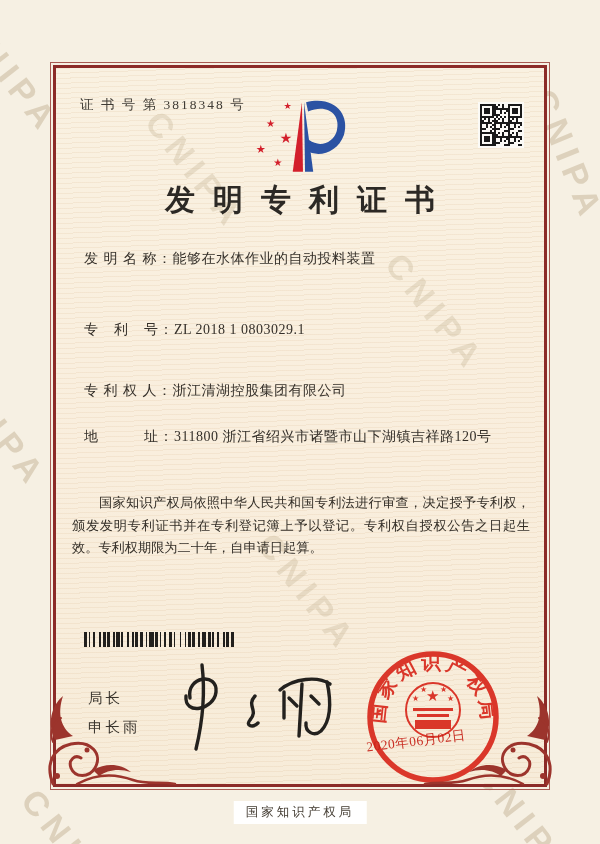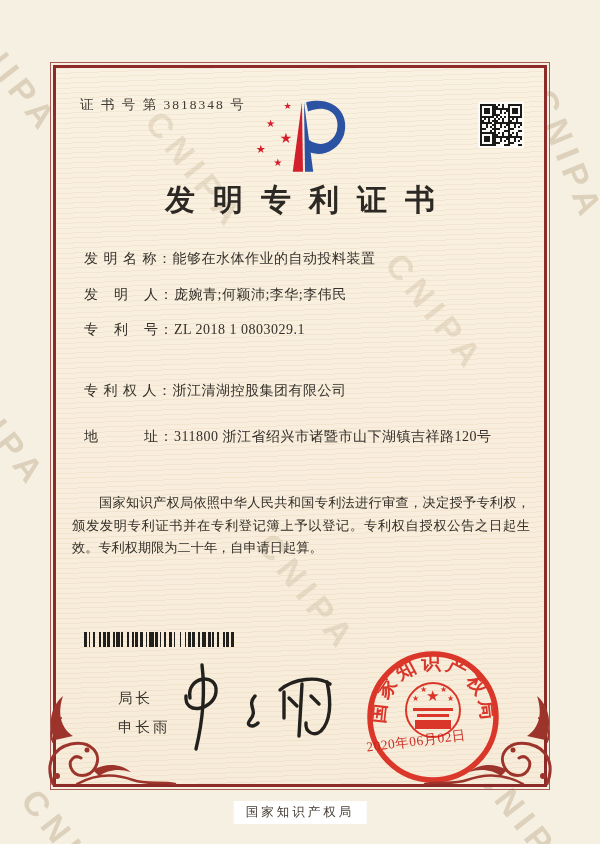--- a/index.html
+++ b/index.html
@@ -47,21 +47,21 @@
     position:absolute;left:12px;top:420px;width:466px;
     font-size:13.2px;line-height:1.72;color:#332e27;text-align:justify;
   }
   .paras p{margin:4px;text-indent:2.05em;}
   .barcode{
     position:absolute;left:28px;top:564px;width:170px;height:15px;
     display:flex;align-items:stretch;overflow:hidden;
   }
   .signer{
     position:absolute;left:32px;top:616px;
-    font-size:14.5px;color:#3a352e;letter-spacing:3px;line-height:29px;margin-left:30px;
+    font-size:14.5px;color:#3a352e;letter-spacing:3px;line-height:29px;
   }
   .sig{position:absolute;left:104px;top:592px;width:205px;height:95px;}
   .seal{position:absolute;left:306px;top:578px;width:142px;height:142px;}
   .sealdate{
     position:absolute;left:310px;top:662px;width:140px;
     font-size:13.5px;color:rgba(197,32,22,0.92);letter-spacing:0.5px;
     transform:rotate(-7deg);white-space:nowrap;
     font-family:"Liberation Serif","DejaVu Serif",serif;
   }
   .pageinfo{
@@ -269,23 +269,20 @@
         <rect x="2" y="30" width="14" height="14" fill="#1a1a1a"></rect>
         <rect x="4" y="32" width="10" height="10" fill="#fbfaf6"></rect>
         <rect x="6" y="34" width="6" height="6" fill="#1a1a1a"></rect>
       </svg>
 
     <div class="title">发明专利证书</div>
 
     <div class="row" style="top:182px">
       <span class="flabel">发 明 名 称：</span><span class="fvalue">能够在水体作业的自动投料装置</span>
     </div>
-    <div class="row" style="top:218px">
-      <span class="flabel">发　明　人：</span><span class="fvalue">庞婉青;何颖沛;李华;李伟民</span>
-    </div>
     <div class="row" style="top:253px">
       <span class="flabel">专　利　号：</span><span class="fvalue">ZL 2018 1 0803029.1</span>
     </div>
     <div class="row" style="top:314px">
       <span class="flabel">专 利 权 人：</span><span class="fvalue">浙江清湖控股集团有限公司</span>
     </div>
     <div class="row" style="top:360px">
       <span class="flabel">地　　　址：</span><span class="fvalue">311800 浙江省绍兴市诸暨市山下湖镇吉祥路120号</span>
     </div>
 

